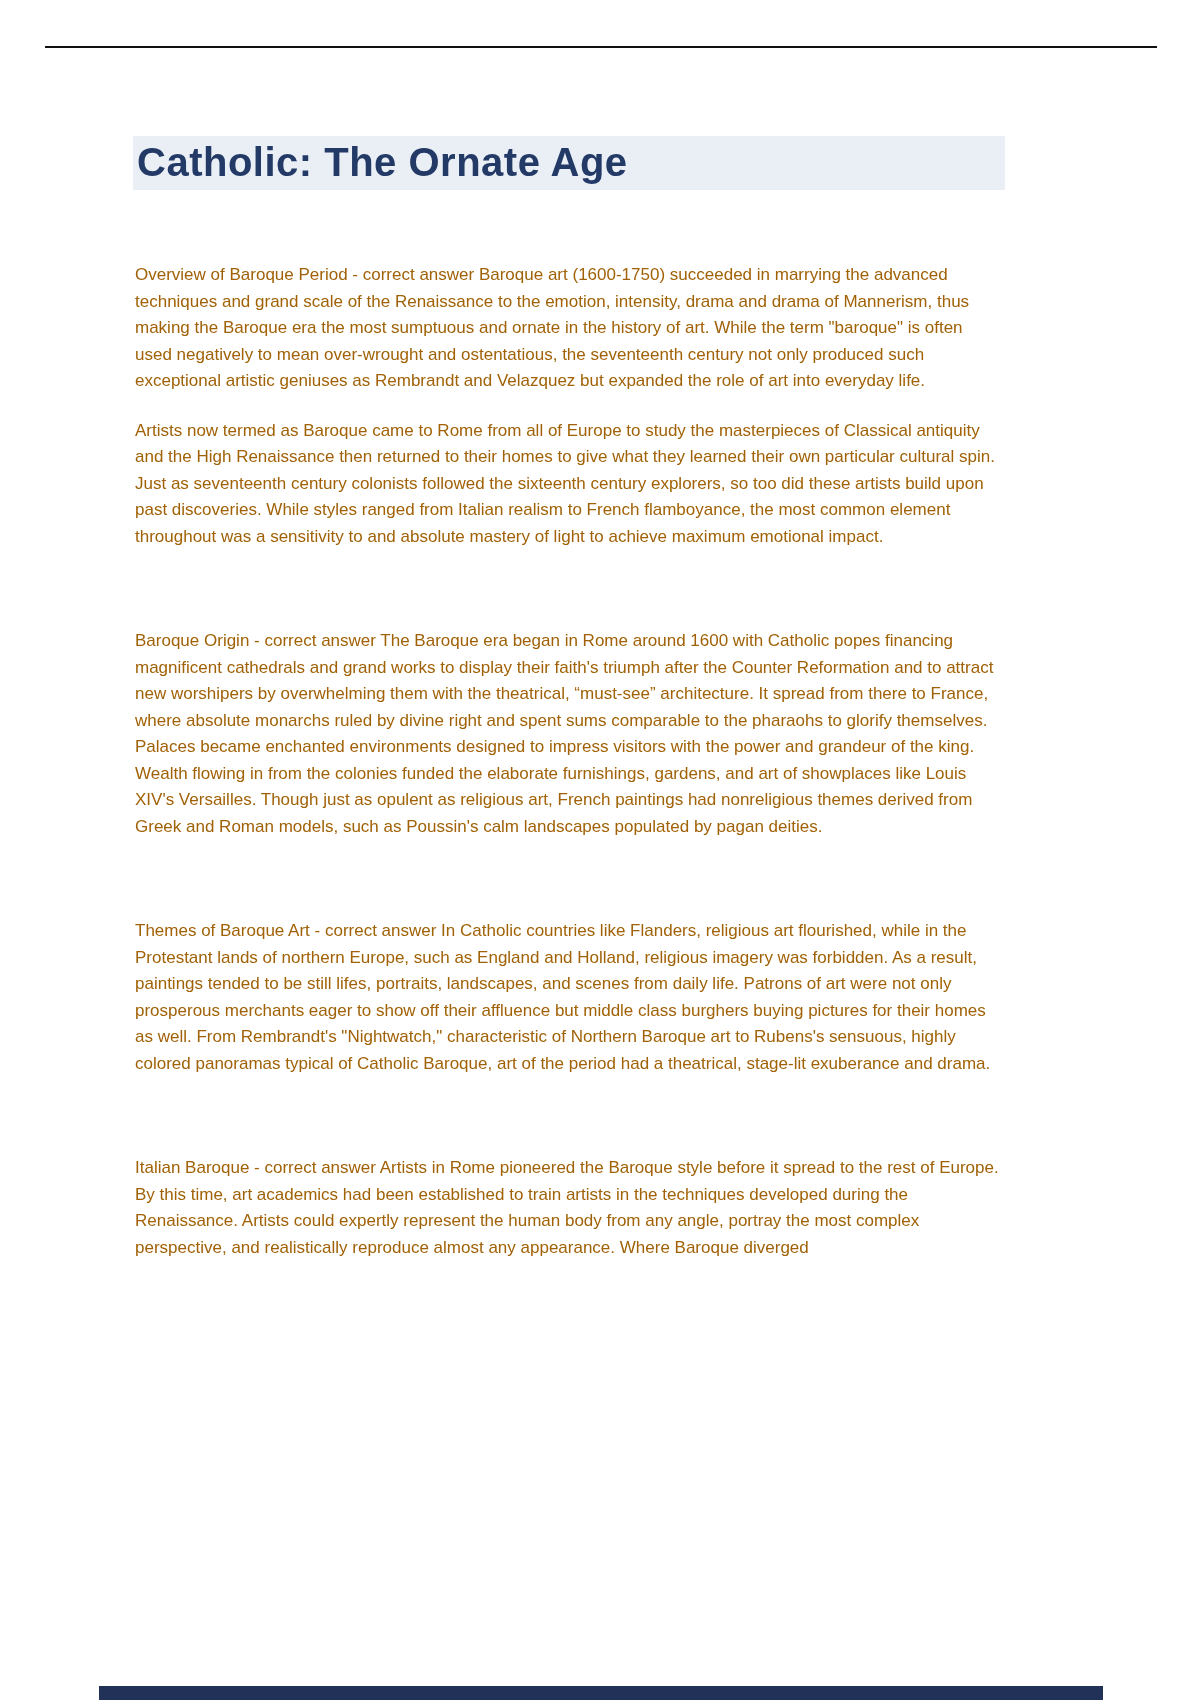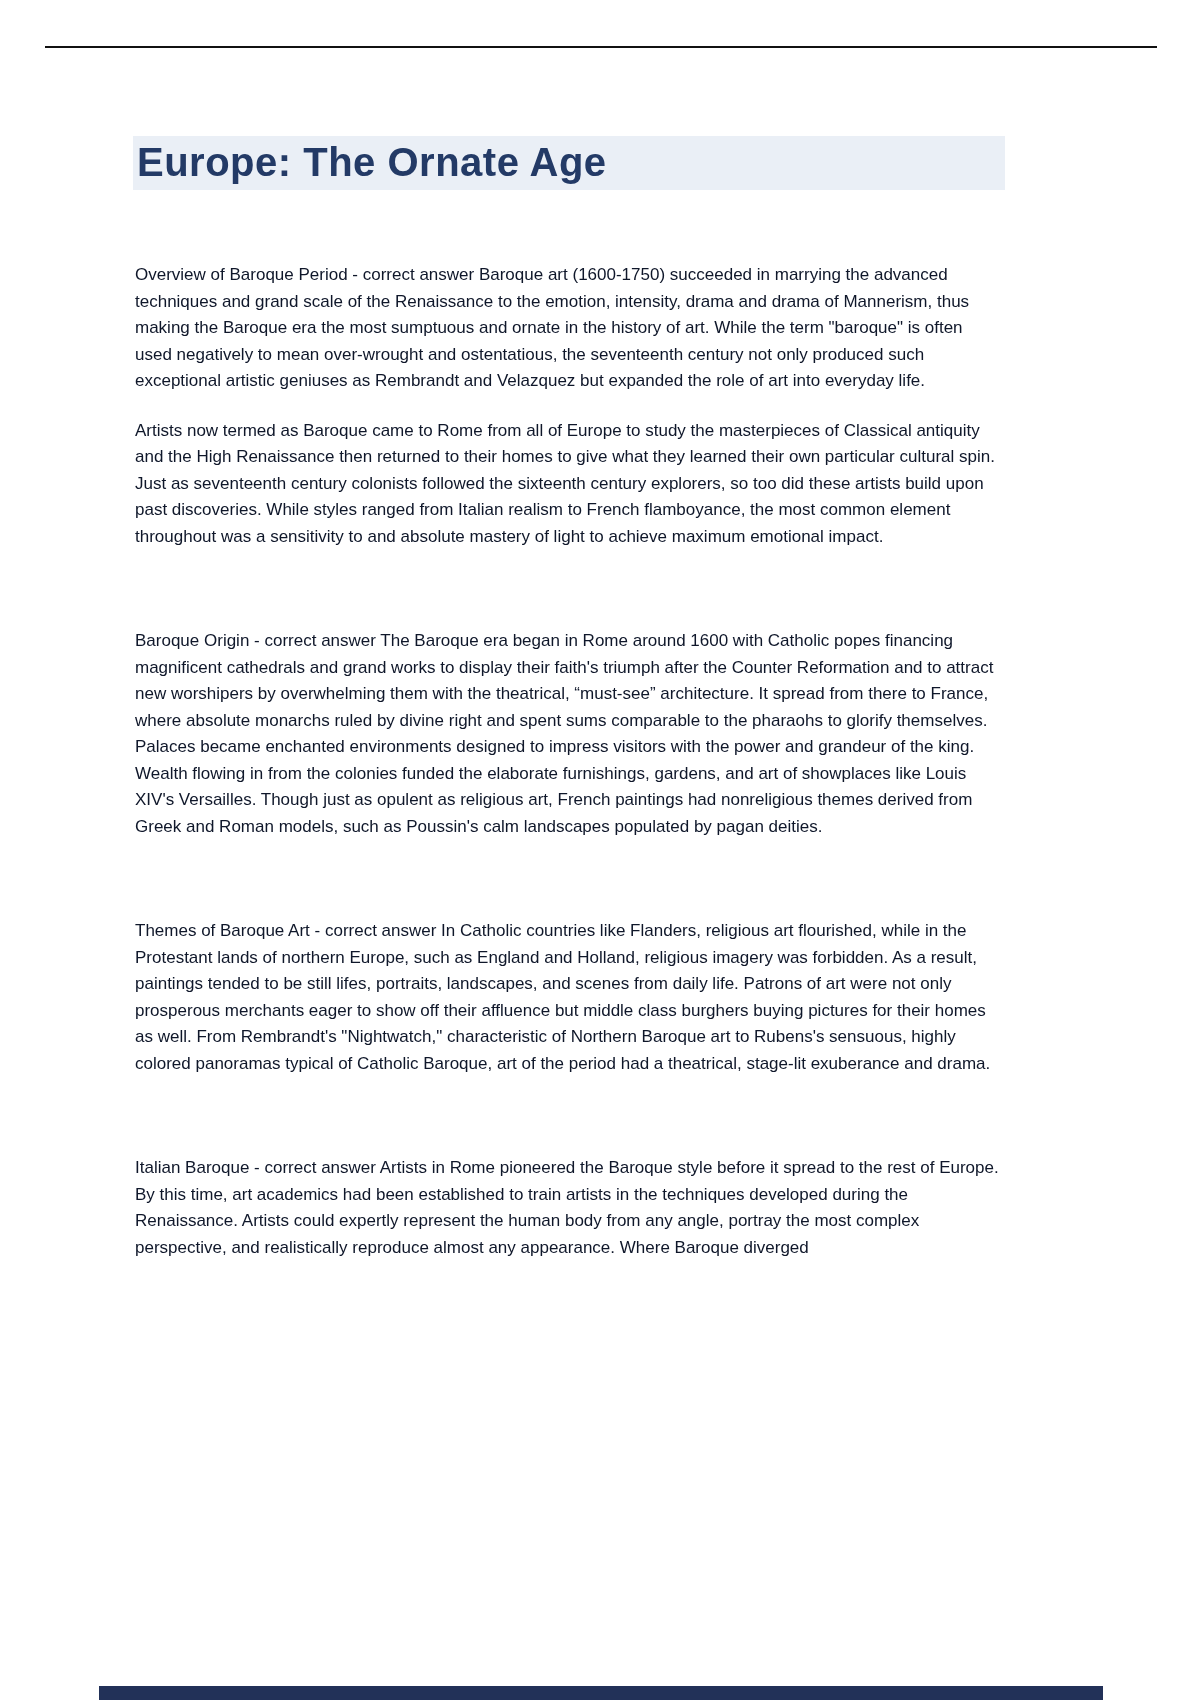--- a/index.html
+++ b/index.html
@@ -39,21 +39,21 @@
     font-weight: bold;
     color: #233a66;
     letter-spacing: 0.5px;
     line-height: 1.1;
   }
   .body-text {
     position: absolute;
     left: 135px;
     top: 262px;
     width: 868px;
-    color: #0f172a;
+    color: #a16207;
     font-size: 17px;
     line-height: 26.5px;
   }
   .para {
     margin: 0 0 23px 0;
     text-align: left;
   }
   .para.section-gap {
     margin-top: 78px;
   }
@@ -68,21 +68,21 @@
 </style>
 </head>
 <body>
 
 <div class="page">
 
   <div class="top-rule"></div>
 
   <div class="title-wrap">
     <span class="title-highlight">
-      <span class="title-text">Europe: The Ornate Age</span>
+      <span class="title-text">Catholic: The Ornate Age</span>
     </span>
   </div>
 
   <div class="body-text">
     <p class="para">Overview of Baroque Period - correct answer Baroque art (1600-1750) succeeded in marrying the advanced techniques and grand scale of the Renaissance to the emotion, intensity, drama and drama of Mannerism, thus making the Baroque era the most sumptuous and ornate in the history of art. While the term "baroque" is often used negatively to mean over-wrought and ostentatious, the seventeenth century not only produced such exceptional artistic geniuses as Rembrandt and Velazquez but expanded the role of art into everyday life.</p>
     <p class="para">Artists now termed as Baroque came to Rome from all of Europe to study the masterpieces of Classical antiquity and the High Renaissance then returned to their homes to give what they learned their own particular cultural spin. Just as seventeenth century colonists followed the sixteenth century explorers, so too did these artists build upon past discoveries. While styles ranged from Italian realism to French flamboyance, the most common element throughout was a sensitivity to and absolute mastery of light to achieve maximum emotional impact.</p>
     <p class="para section-gap">Baroque Origin - correct answer The Baroque era began in Rome around 1600 with Catholic popes financing magnificent cathedrals and grand works to display their faith's triumph after the Counter Reformation and to attract new worshipers by overwhelming them with the theatrical, “must-see” architecture. It spread from there to France, where absolute monarchs ruled by divine right and spent sums comparable to the pharaohs to glorify themselves. Palaces became enchanted environments designed to impress visitors with the power and grandeur of the king. Wealth flowing in from the colonies funded the elaborate furnishings, gardens, and art of showplaces like Louis XIV's Versailles. Though just as opulent as religious art, French paintings had nonreligious themes derived from Greek and Roman models, such as Poussin's calm landscapes populated by pagan deities.</p>
     <p class="para section-gap">Themes of Baroque Art - correct answer In Catholic countries like Flanders, religious art flourished, while in the Protestant lands of northern Europe, such as England and Holland, religious imagery was forbidden. As a result, paintings tended to be still lifes, portraits, landscapes, and scenes from daily life. Patrons of art were not only prosperous merchants eager to show off their affluence but middle class burghers buying pictures for their homes as well. From Rembrandt's "Nightwatch," characteristic of Northern Baroque art to Rubens's sensuous, highly colored panoramas typical of Catholic Baroque, art of the period had a theatrical, stage-lit exuberance and drama.</p>
     <p class="para section-gap">Italian Baroque - correct answer Artists in Rome pioneered the Baroque style before it spread to the rest of Europe. By this time, art academics had been established to train artists in the techniques developed during the Renaissance. Artists could expertly represent the human body from any angle, portray the most complex perspective, and realistically reproduce almost any appearance. Where Baroque diverged</p>
   </div>

